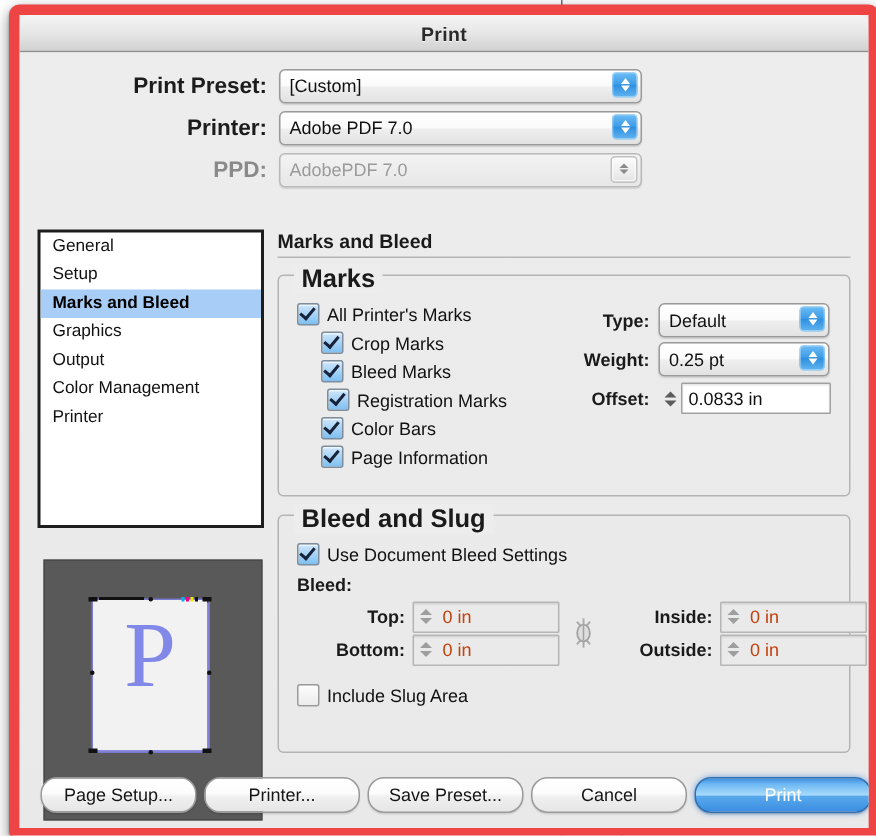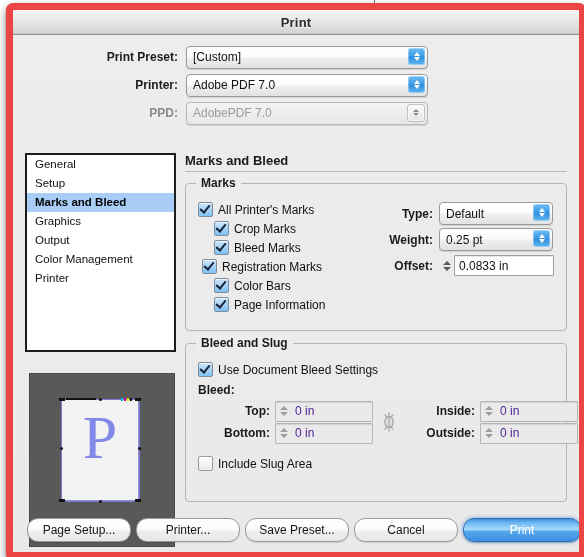--- a/index.html
+++ b/index.html
@@ -45,21 +45,21 @@
 
   #dialog-body{
     background:linear-gradient(to bottom,#ededed,#e9e9e9);
     height:517px;position:relative;
   }
 
   
   .toprow{display:flex;align-items:center;height:22px;margin-bottom:6px;}
   .toprow .lab{
     width:165px;text-align:right;padding-right:8px;
-    font-size:12px;font-weight:bold;color:#1c1c1c;
+    font-size:15px;font-weight:bold;color:#1c1c1c;
   }
   .toprow .lab.dim{color:#8a8a8a;font-weight:bold;}
 
   .popup{
     position:relative;height:21px;width:240px;
     background:linear-gradient(to bottom,#ffffff 0%,#fbfbfb 48%,#efefef 52%,#e2e2e2 100%);
     border:1px solid #9a9a9a;border-radius:4px;
     display:flex;align-items:center;
     box-shadow:0 1px 1px rgba(0,0,0,.12);
   }
@@ -127,21 +127,21 @@
     font-size:13px;font-weight:bold;color:#1a1a1a;padding-bottom:3px;
   }
   #panel-rule{height:1px;background:#b6b6b6;margin-bottom:11px;}
 
   .groupbox{
     position:relative;border:1px solid #b4b4b4;border-radius:4px;
     background:transparent;margin-bottom:12px;
   }
   .groupbox > .gtitle{
     position:absolute;left:10px;top:-8px;background:#ededed;
-    padding:0 5px;font-size:12px;font-weight:bold;color:#1a1a1a;
+    padding:0 5px;font-size:17px;font-weight:bold;color:#1a1a1a;
   }
   .gbody{padding:16px 12px 12px 12px;}
 
   
   .cbrow{display:flex;align-items:center;height:19px;}
   .cbox{
     width:13px;height:13px;border-radius:2px;flex:0 0 auto;
     border:1px solid #7e8d9c;
     background:linear-gradient(to bottom,#cfe6fb,#7fc0f2);
     position:relative;margin-right:5px;
@@ -167,21 +167,21 @@
     text-align:right;margin-right:6px;
   }
 
   .textfield{
     height:19px;border:1px solid #a0a0a0;background:#ffffff;
     display:flex;align-items:center;border-radius:1px;
     box-shadow:inset 0 1px 1px rgba(0,0,0,.10);
   }
   .textfield .tv{padding-left:4px;font-size:12px;color:#111;}
   .textfield.disabled{background:#eaeaea;border-color:#b6b6b6;}
-  .textfield.disabled .tv{color:#4c1d95;}
+  .textfield.disabled .tv{color:#c2410c;}
   .ministep{
     width:13px;height:17px;flex:0 0 auto;margin:0 1px 0 1px;
     display:flex;flex-direction:column;align-items:center;justify-content:center;
   }
   .ministep i{display:block;width:0;height:0;border-left:4px solid transparent;border-right:4px solid transparent;}
   .ministep i.up{border-bottom:4px solid #5b5b5b;margin-bottom:2px;}
   .ministep i.dn{border-top:4px solid #5b5b5b;}
   .ministep.dim i.up{border-bottom-color:#9e9e9e;}
   .ministep.dim i.dn{border-top-color:#9e9e9e;}
 
@@ -325,21 +325,21 @@
                 <span class="cblabel">All Printer's Marks</span>
               </div>
               <div class="cbrow" style="margin-left:16px;">
                 <span class="cbox on"></span>
                 <span class="cblabel">Crop Marks</span>
               </div>
               <div class="cbrow" style="margin-left:16px;">
                 <span class="cbox on"></span>
                 <span class="cblabel">Bleed Marks</span>
               </div>
-              <div class="cbrow" style="margin-left:4px;">
+              <div class="cbrow" style="margin-left:20px;">
                 <span class="cbox on"></span>
                 <span class="cblabel">Registration Marks</span>
               </div>
               <div class="cbrow" style="margin-left:16px;">
                 <span class="cbox on"></span>
                 <span class="cblabel">Color Bars</span>
               </div>
               <div class="cbrow" style="margin-left:16px;">
                 <span class="cbox on"></span>
                 <span class="cblabel">Page Information</span>

